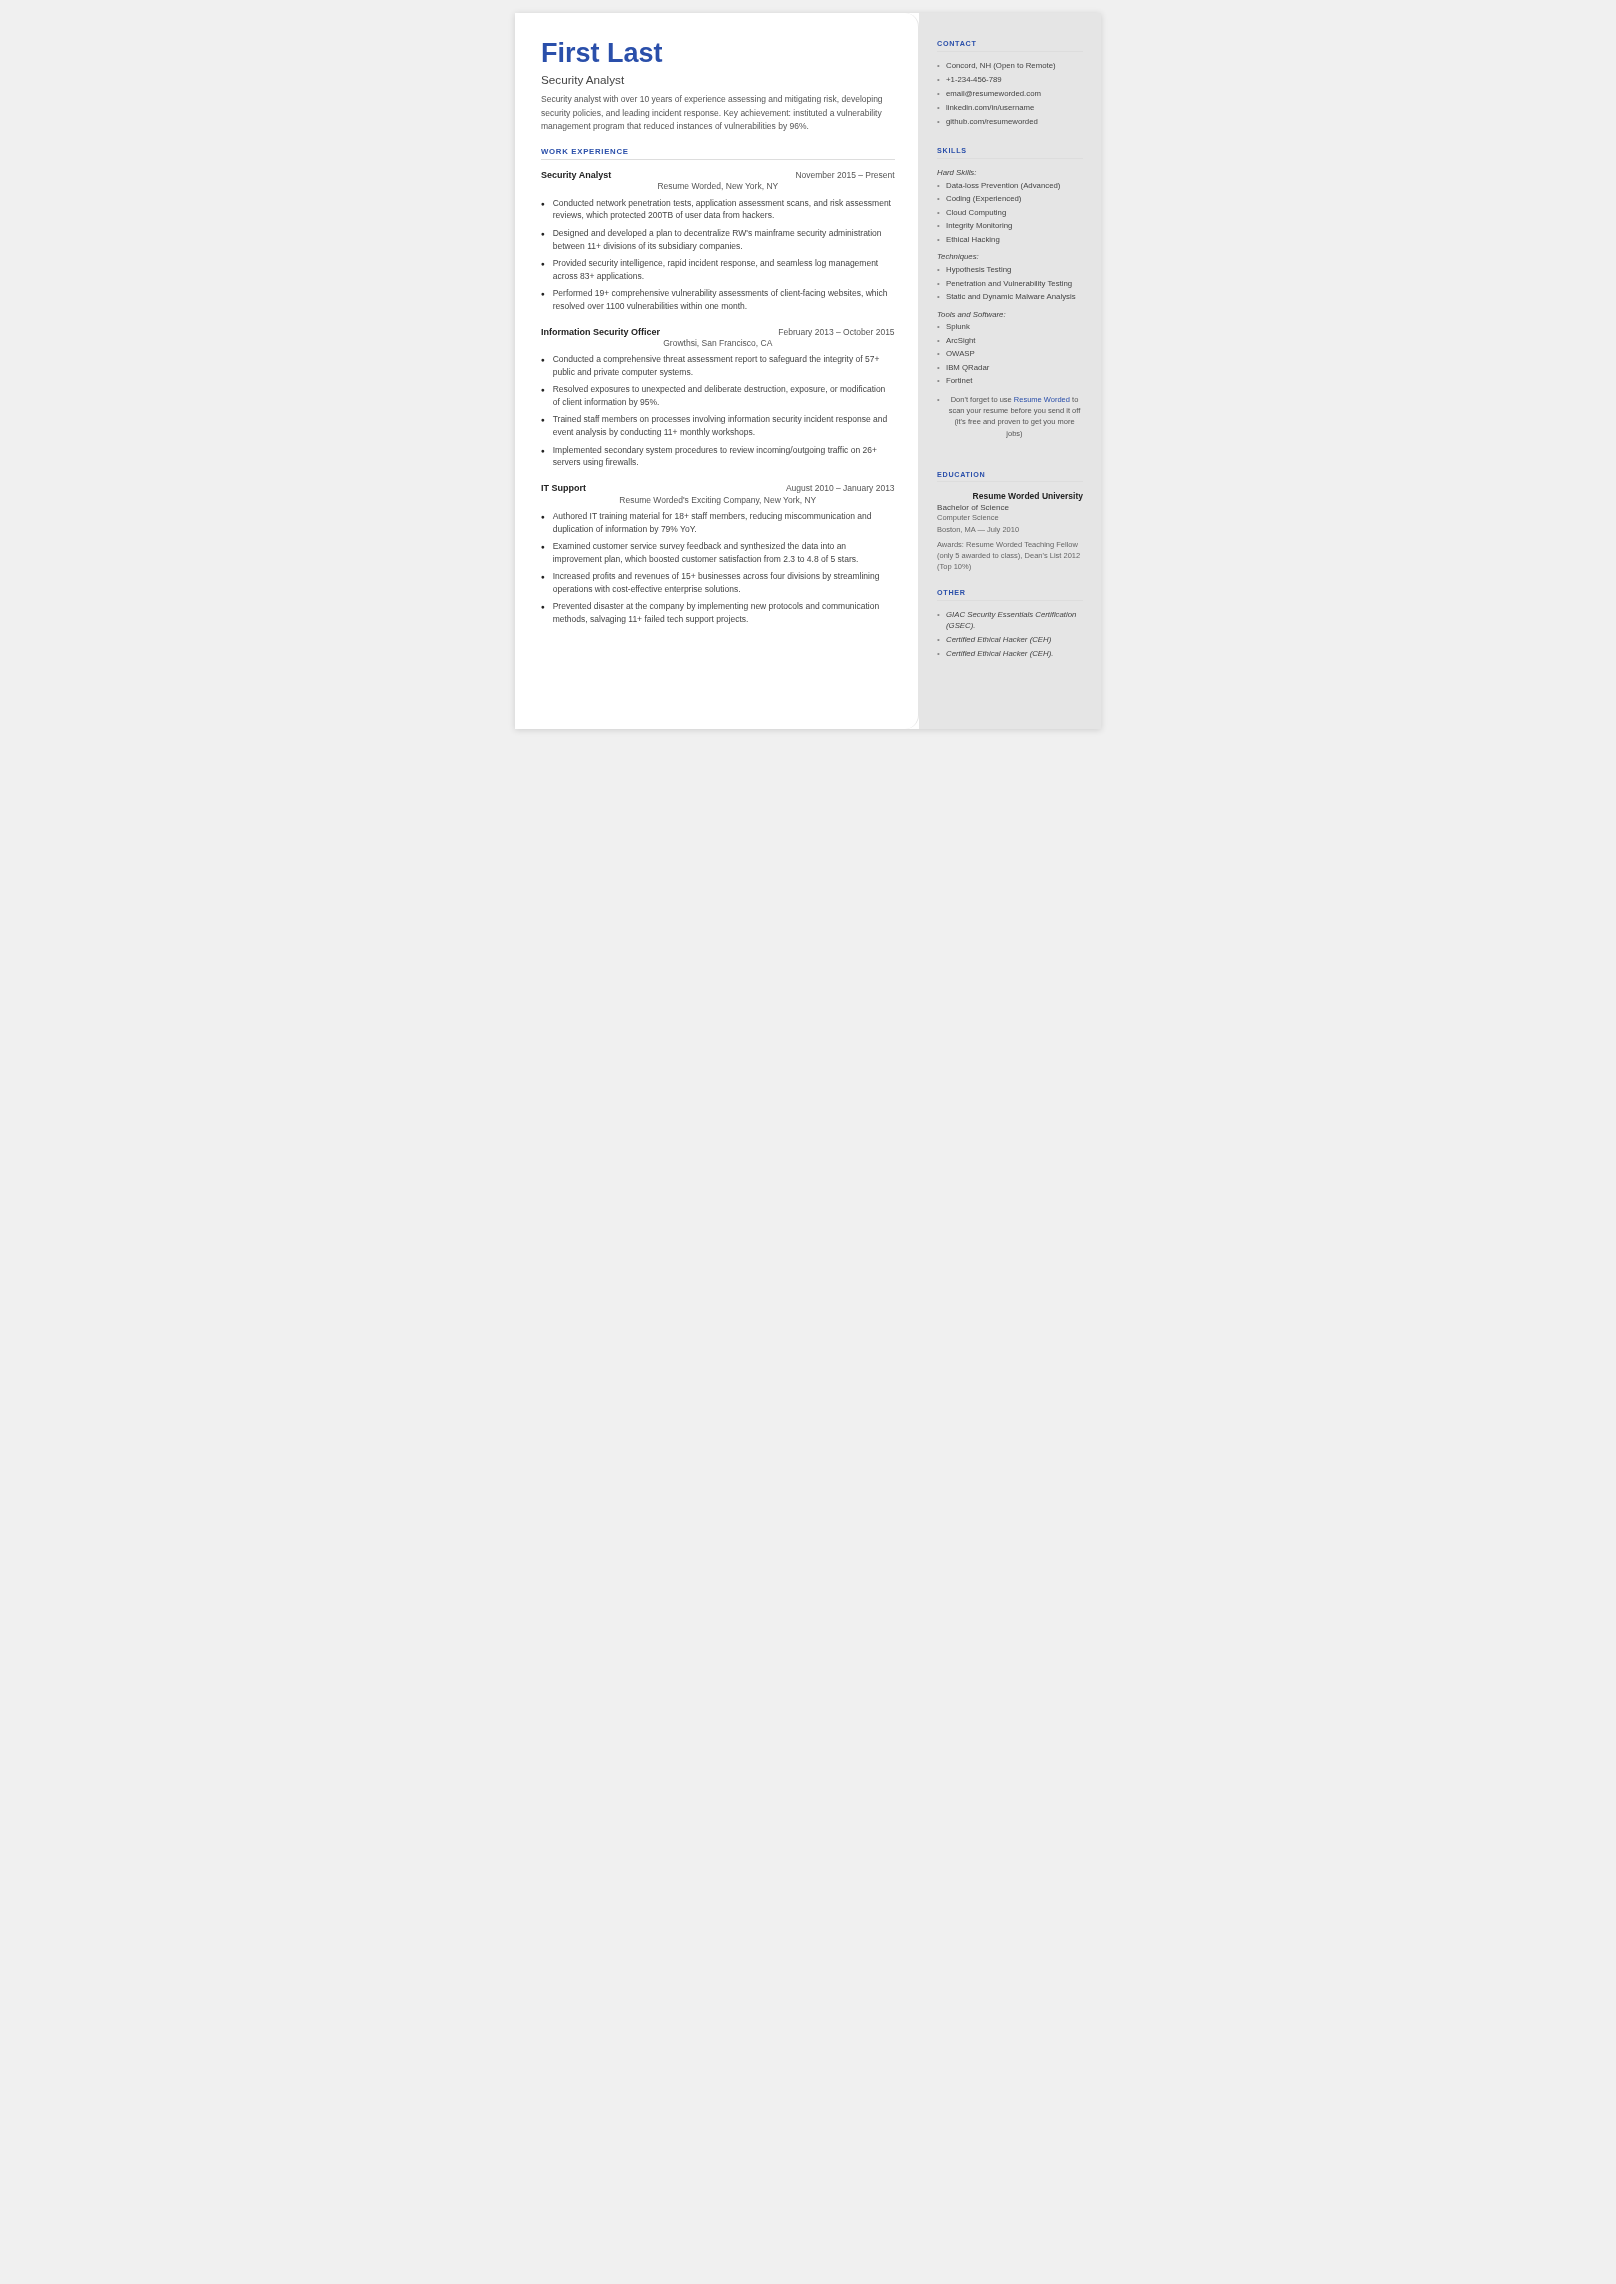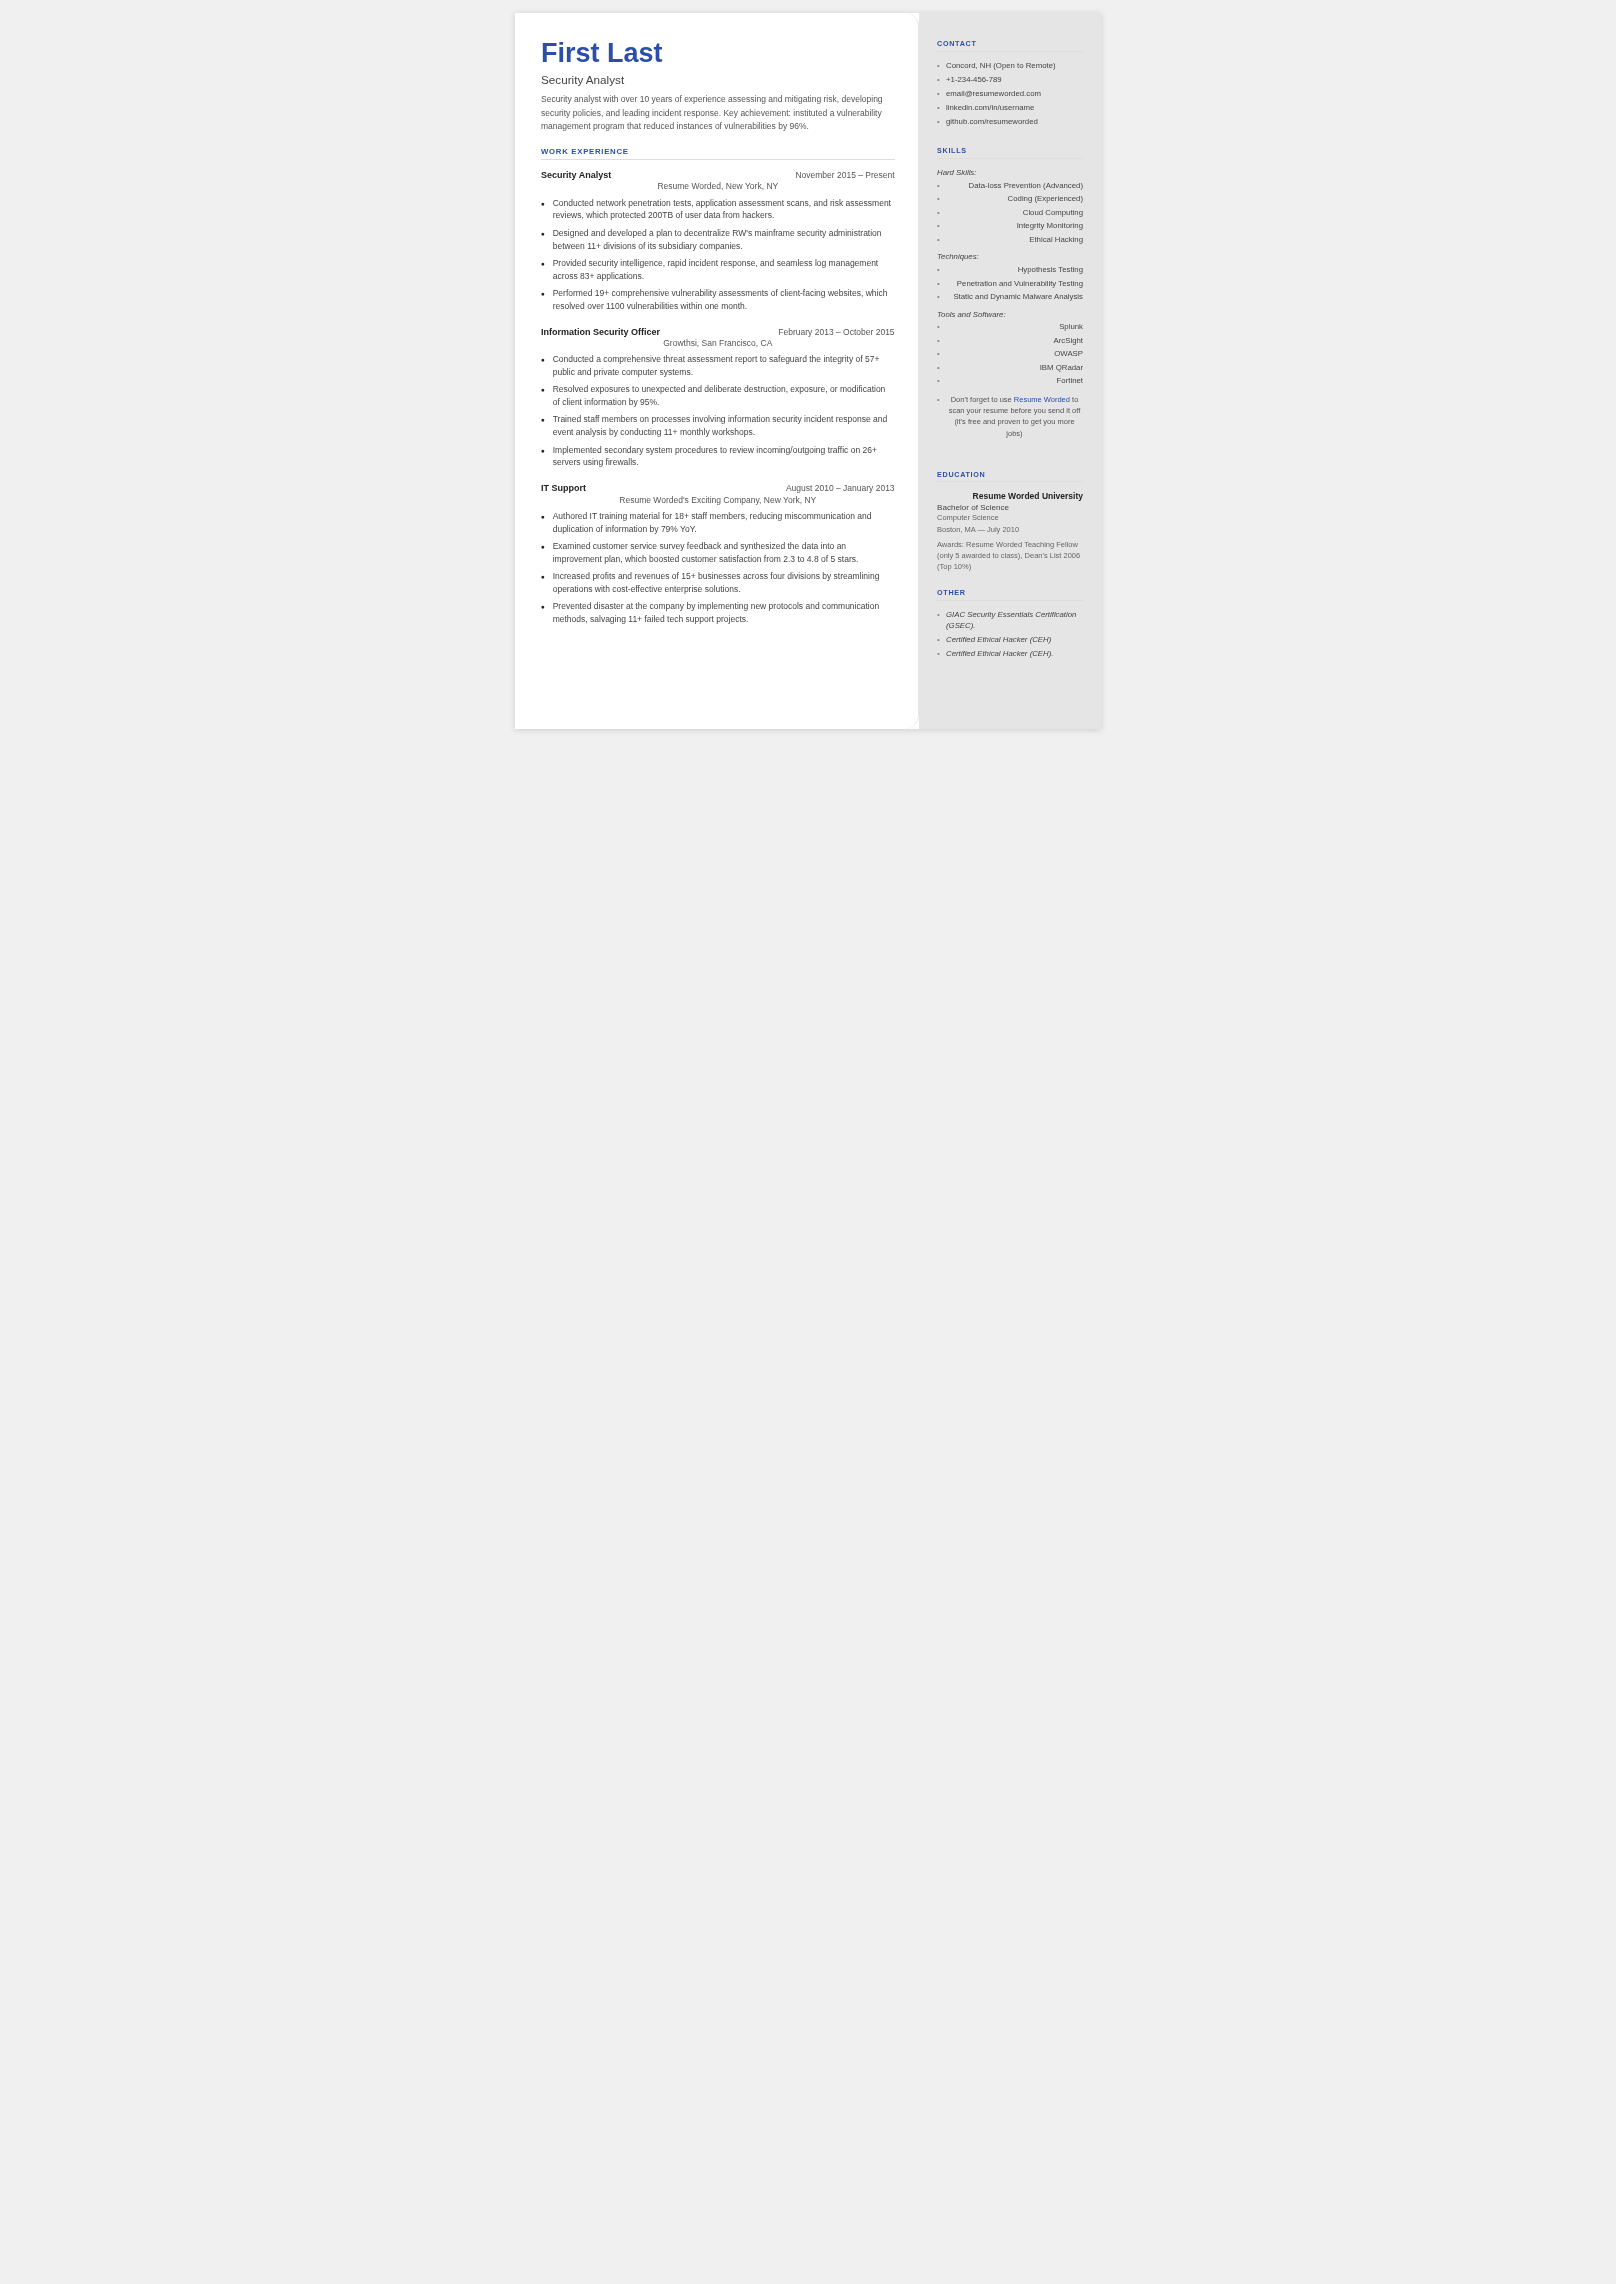--- a/index.html
+++ b/index.html
@@ -149,21 +149,20 @@
       list-style: none;
       margin-bottom: 5.2px;
     }
     .skills-list li {
       font-size: 7.8px;
       color: #444;
       margin-bottom: 2.6px;
       padding-left: 9px;
       position: relative;
       line-height: 1.4;
-      text-align: right;
     }
     .skills-list li::before {
       content: '•';
       position: absolute;
       left: 0;
       color: #888;
     }
     .skills-note {
       font-size: 7.5px;
       color: #555;
@@ -332,21 +331,21 @@
       </div>
     </div>
 
     <div class="right-section-wrap">
       <div class="right-section-header">EDUCATION</div>
       <div class="edu-block">
         <div class="edu-school">Resume Worded University</div>
         <div class="edu-degree">Bachelor of Science</div>
         <div class="edu-detail">Computer Science</div>
         <div class="edu-detail">Boston, MA — July 2010</div>
-        <div class="edu-detail" style="margin-top:3.9px;">Awards: Resume Worded Teaching Fellow (only 5 awarded to class), Dean's List 2006 (Top 10%)</div>
+        <div class="edu-detail" style="margin-top:3.9px;">Awards: Resume Worded Teaching Fellow (only 5 awarded to class), Dean's List 2012 (Top 10%)</div>
       </div>
     </div>
 
     <div class="right-section-wrap">
       <div class="right-section-header">OTHER</div>
       <ul class="other-list">
         <li>GIAC Security Essentials Certification (GSEC).</li>
         <li>Certified Ethical Hacker (CEH)</li>
         <li>Certified Ethical Hacker (CEH).</li>
       </ul>

